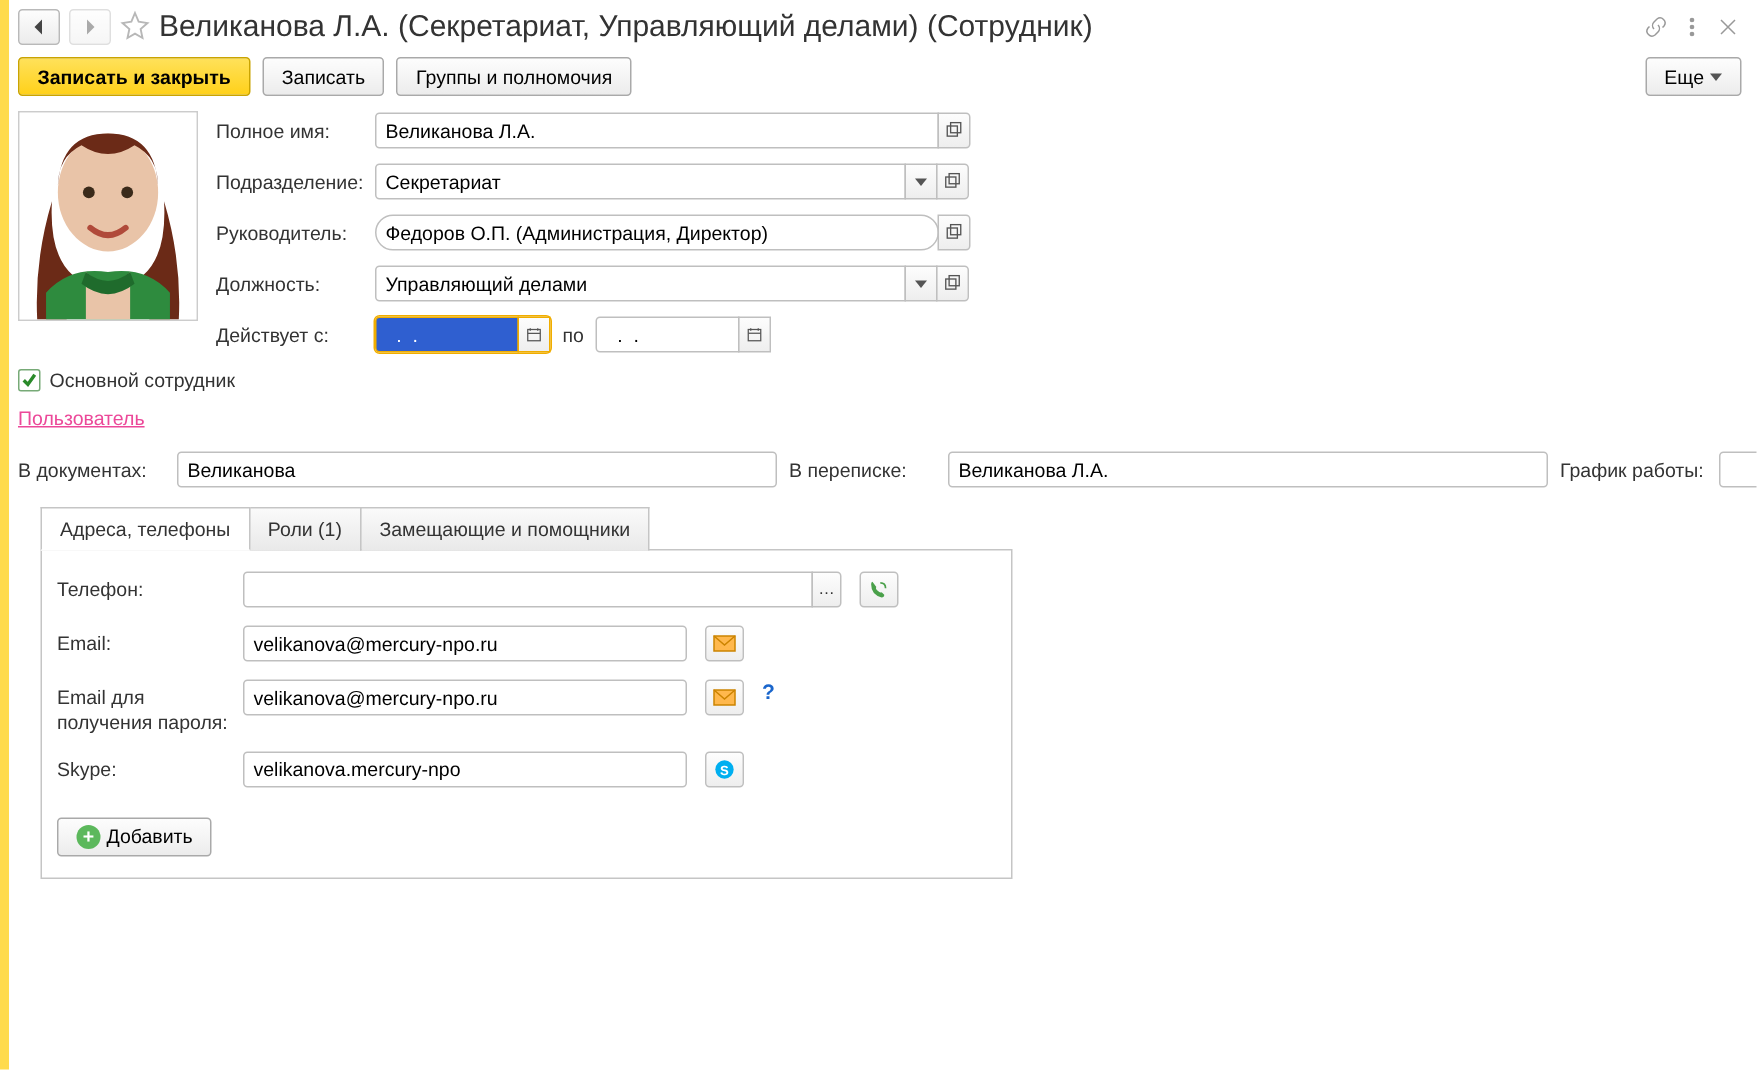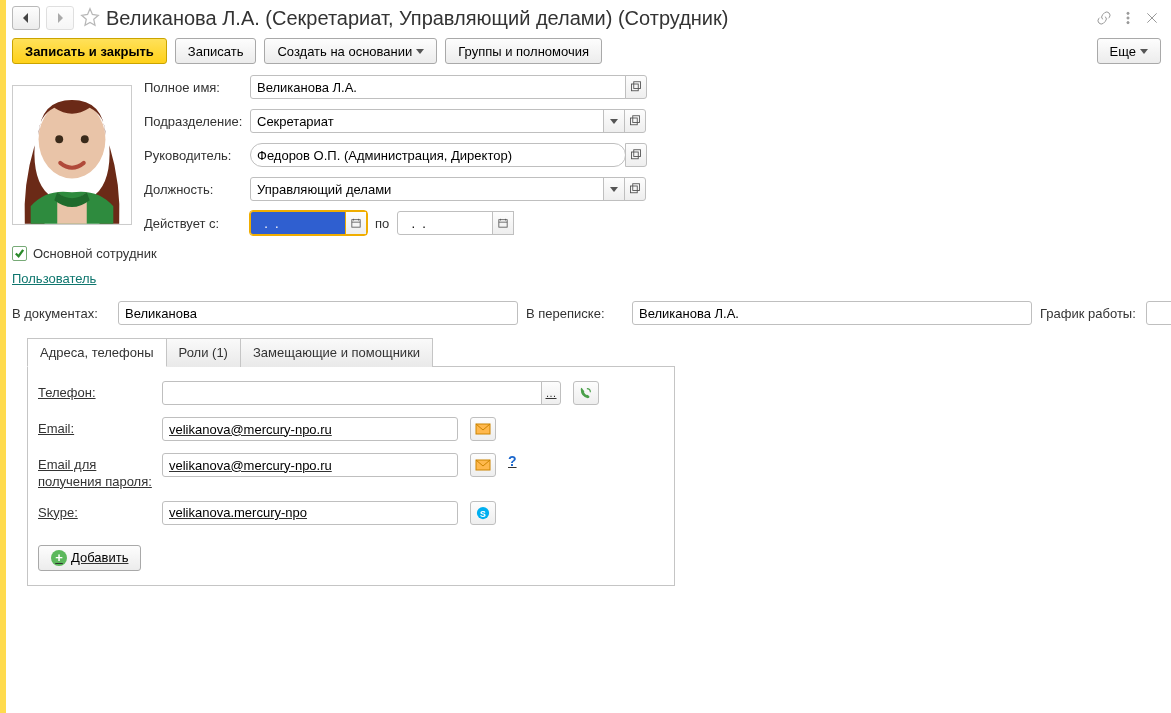--- a/index.html
+++ b/index.html
@@ -15,21 +15,21 @@
   .title-spacer { flex:1; }
   .title-icon { width:18px; height:18px; display:flex; align-items:center; justify-content:center; cursor:pointer; color:#888; }
   .title-icon svg { width:16px; height:16px; stroke:#999; fill:none; stroke-width:1.5; }
 
   .toolbar-row { display:flex; align-items:center; gap:8px; margin-bottom:10px; }
   .btn { height:26px; padding:0 12px; border:1px solid #a9a9a9; border-radius:3px; background:linear-gradient(#fdfdfd,#ececec); font-size:13px; cursor:pointer; display:flex; align-items:center; gap:4px; }
   .btn-primary { background:linear-gradient(#ffe15a,#ffd11a); border-color:#caa400; font-weight:bold; }
   .toolbar-spacer { flex:1; }
 
   
-  .form-top { display:flex; gap:12px; align-items:center; }
+  .form-top { display:flex; gap:12px; align-items:flex-start; }
   .photo { width:120px; height:140px; border:1px solid #ccc; background:#f7f7f7; display:flex; align-items:center; justify-content:center; }
   .photo svg { width:120px; height:140px; }
 
   .fields { display:flex; flex-direction:column; gap:8px; }
   .field-row { display:flex; align-items:center; gap:6px; height:26px; }
   .field-label { width:100px; color:#333; }
   .ctrl { display:flex; align-items:stretch; }
   .text-input { height:24px; border:1px solid #bfbfbf; border-radius:3px 0 0 3px; padding:0 6px; font-size:13px; background:#fff; }
   .text-input.solo { border-radius:3px; }
   .drop-btn, .open-btn, .cal-btn, .more-btn { width:22px; height:24px; border:1px solid #bfbfbf; background:linear-gradient(#fdfdfd,#eee); display:flex; align-items:center; justify-content:center; cursor:pointer; margin-left:-1px; }
@@ -43,33 +43,33 @@
   .date-input { width:96px; height:24px; border:1px solid #bfbfbf; border-radius:3px 0 0 3px; padding:0 6px; font-size:13px; }
   .date-ctrl.active .date-input, .date-ctrl.active .cal-btn { border-color:#f0ad00; }
   .date-ctrl.active { outline:1px solid #f0ad00; border-radius:3px; }
   .date-input.sel { background:#2f5fd0; color:#fff; }
   .date-between { font-size:13px; }
 
   .checkbox-row { display:flex; align-items:center; gap:6px; margin-top:10px; }
   .chk { width:15px; height:15px; border:1px solid #7a7; background:#fff; display:flex; align-items:center; justify-content:center; border-radius:2px; }
   .chk svg { width:11px; height:11px; stroke:#2a8a2a; stroke-width:2.5; fill:none; }
 
-  .link { color:#0f766e; text-decoration:underline; cursor:pointer; display:inline-block; margin-top:10px; }
+  .link { color:#ec4899; text-decoration:underline; cursor:pointer; display:inline-block; margin-top:10px; }
 
   .lower-fields { margin-top:14px; display:flex; gap:8px; }
   .lower-fields .field-label { width:100px; }
   .lower-fields .text-input { width:400px; }
   .lower-fields .ctrl-wide .text-input { width:358px; }
 
   
   .tabs { margin-top:12px;padding-left:15px; }
   .tab-bar { display:flex; }
   .tab { padding:6px 12px; border:1px solid #c5c5c5; background:linear-gradient(#fafafa,#e9e9e9); cursor:pointer; font-size:13px; margin-right:-1px; border-bottom:none; }
   .tab.active { background:#fff; border-bottom:1px solid #fff; position:relative; z-index:1; }
-  .tab-panel { border:1px solid #c5c5c5; padding:14px 10px 14px 10px; width:648px; margin-top:-1px;text-decoration:underline; }
+  .tab-panel { border:1px solid #c5c5c5; padding:14px 10px 14px 10px; width:648px; margin-top:-1px; }
   .tab-panel .field-row { height:auto; min-height:26px; align-items:flex-start; }
   .tab-panel .field-row .field-label { padding-top:4px; width:118px; }
   .tab-panel .text-input { width:296px; border-radius:3px; }
   .icon-btn { width:26px; height:24px; border:1px solid #bfbfbf; background:linear-gradient(#fdfdfd,#eee); border-radius:3px; display:flex; align-items:center; justify-content:center; cursor:pointer; margin-left:6px; }
   .icon-btn svg { width:16px; height:14px; }
   .help-icon { color:#1a66cc; font-weight:bold; margin-left:6px; font-size:14px; cursor:pointer; }
 
   .phone-ctrl { display:flex; }
   .phone-ctrl .text-input { width:380px; border-radius:3px 0 0 3px; }
   .phone-ctrl .more-btn { border-radius:0 3px 3px 0; width:20px; font-size:11px; }
@@ -119,24 +119,20 @@
     <svg viewBox="0 0 24 24">
         <path d="M5 5l14 14M19 5L5 19"></path>
       </svg>
   </div>
 </div>
 
 
 <div class="toolbar-row">
   <button class="btn btn-primary">Записать и закрыть</button>
   <button class="btn">Записать</button>
-  <button class="btn">
-    <span>Создать на основании</span>
-    <span class="caret-down"></span>
-  </button>
   <button class="btn">Группы и полномочия</button>
   <div class="toolbar-spacer"></div>
   <button class="btn">
     <span>Еще</span>
     <span class="caret-down"></span>
   </button>
 </div>
 
 
 <div class="form-top">

